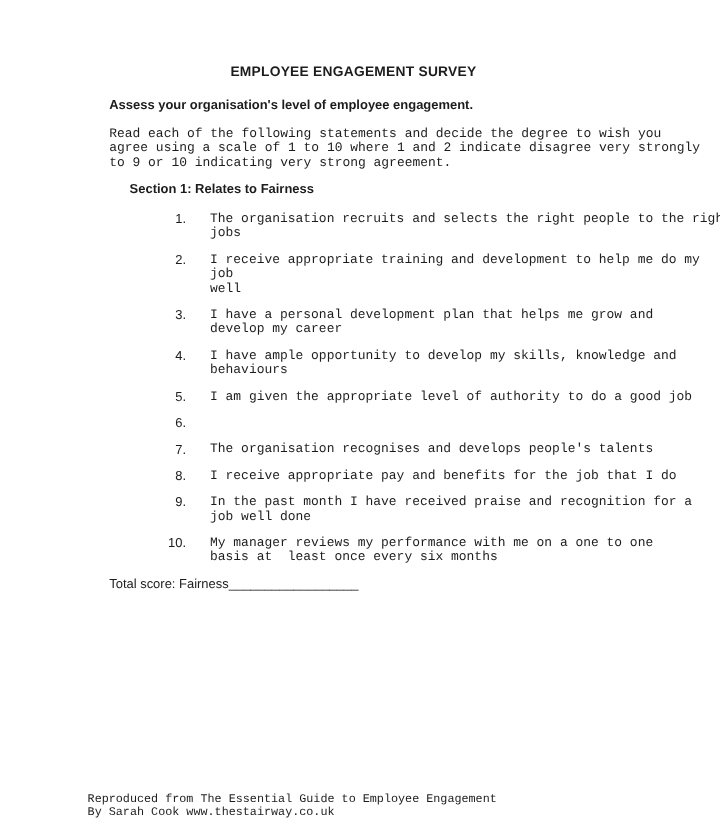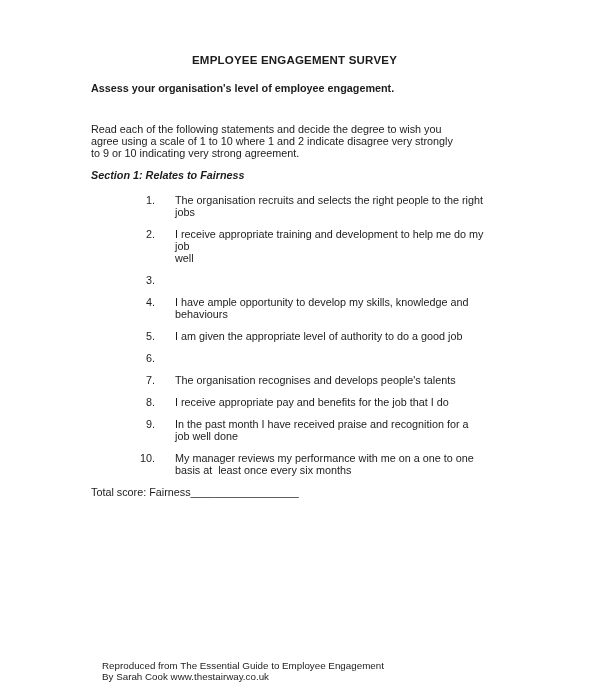--- a/index.html
+++ b/index.html
@@ -13,43 +13,42 @@
     height: 700px;
     box-sizing: border-box;
     background: #ffffff;
     color: #1c1c1c;
     font-family: "Liberation Sans", sans-serif;
     font-size: 10.8px;
     line-height: 12px;
     padding: 54px 102px 0 91px;
     overflow: hidden;
   }
-  .pre { white-space: pre; }
+  .pre { white-space: pre; font-family: Liberation Mono, monospace; }
   .doc-title {
     font-size: 11.5px;
     font-weight: bold;
     text-align: center;
     letter-spacing: 0.2px;
     margin: 0 0 16px 0;
   }
   .doc-subtitle {
     font-weight: bold;
-    margin: 0 0 29px 0;
+    margin: 0 0 12px 0;
   }
   .para {
     margin: 0 0 10px 0;
   }
   .para.instruction {
     margin-bottom: 24px;
   }
   .section-heading {
     font-size: 10.8px;
     font-weight: bold;
-    margin: 0 0 13px 0;
-    font-style: italic;
+    margin: 0 0 13px 17px;
   }
   .items {
     margin: 0;
     padding: 0;
     list-style: none;
   }
   .item {
     display: flex;
     align-items: flex-start;
     margin: 0 0 10px 0;
@@ -60,21 +59,21 @@
     text-align: right;
   }
   .item .text {
     margin-left: 20px;
   }
   .total-line {
     margin: 9px 0 4px 0;
   }
   .doc-footer {
     position: absolute;
-    left: 102px;
+    left: 73px;
     top: 650px;
     font-size: 9.8px;
     line-height: 11px;
   }
 </style>
 </head>
 <body>
 
 <div class="page">
 
@@ -96,20 +95,22 @@
 jobs</span>
     </div>
     <div class="item">
       <span class="num">2.</span>
       <span class="text pre">I receive appropriate training and development to help me do my
 job
 well</span>
     </div>
     <div class="item">
       <span class="num">3.</span>
+      <span class="text pre">I have a personal development plan that helps me grow and
+develop my career</span>
     </div>
     <div class="item">
       <span class="num">4.</span>
       <span class="text pre">I have ample opportunity to develop my skills, knowledge and
 behaviours</span>
     </div>
     <div class="item">
       <span class="num">5.</span>
       <span class="text pre">I am given the appropriate level of authority to do a good job</span>
     </div>

